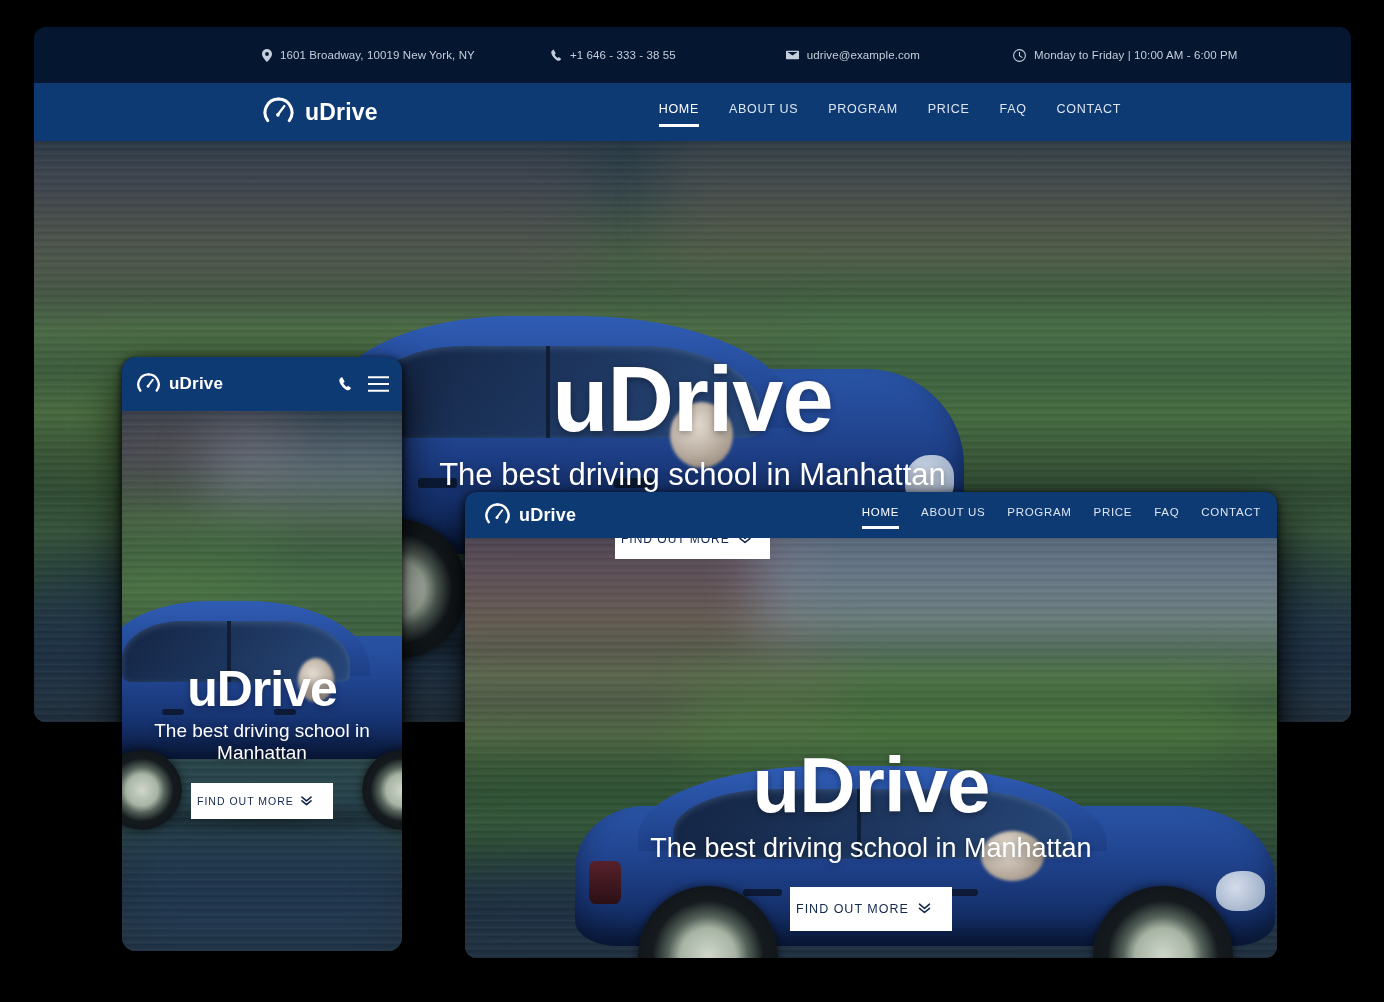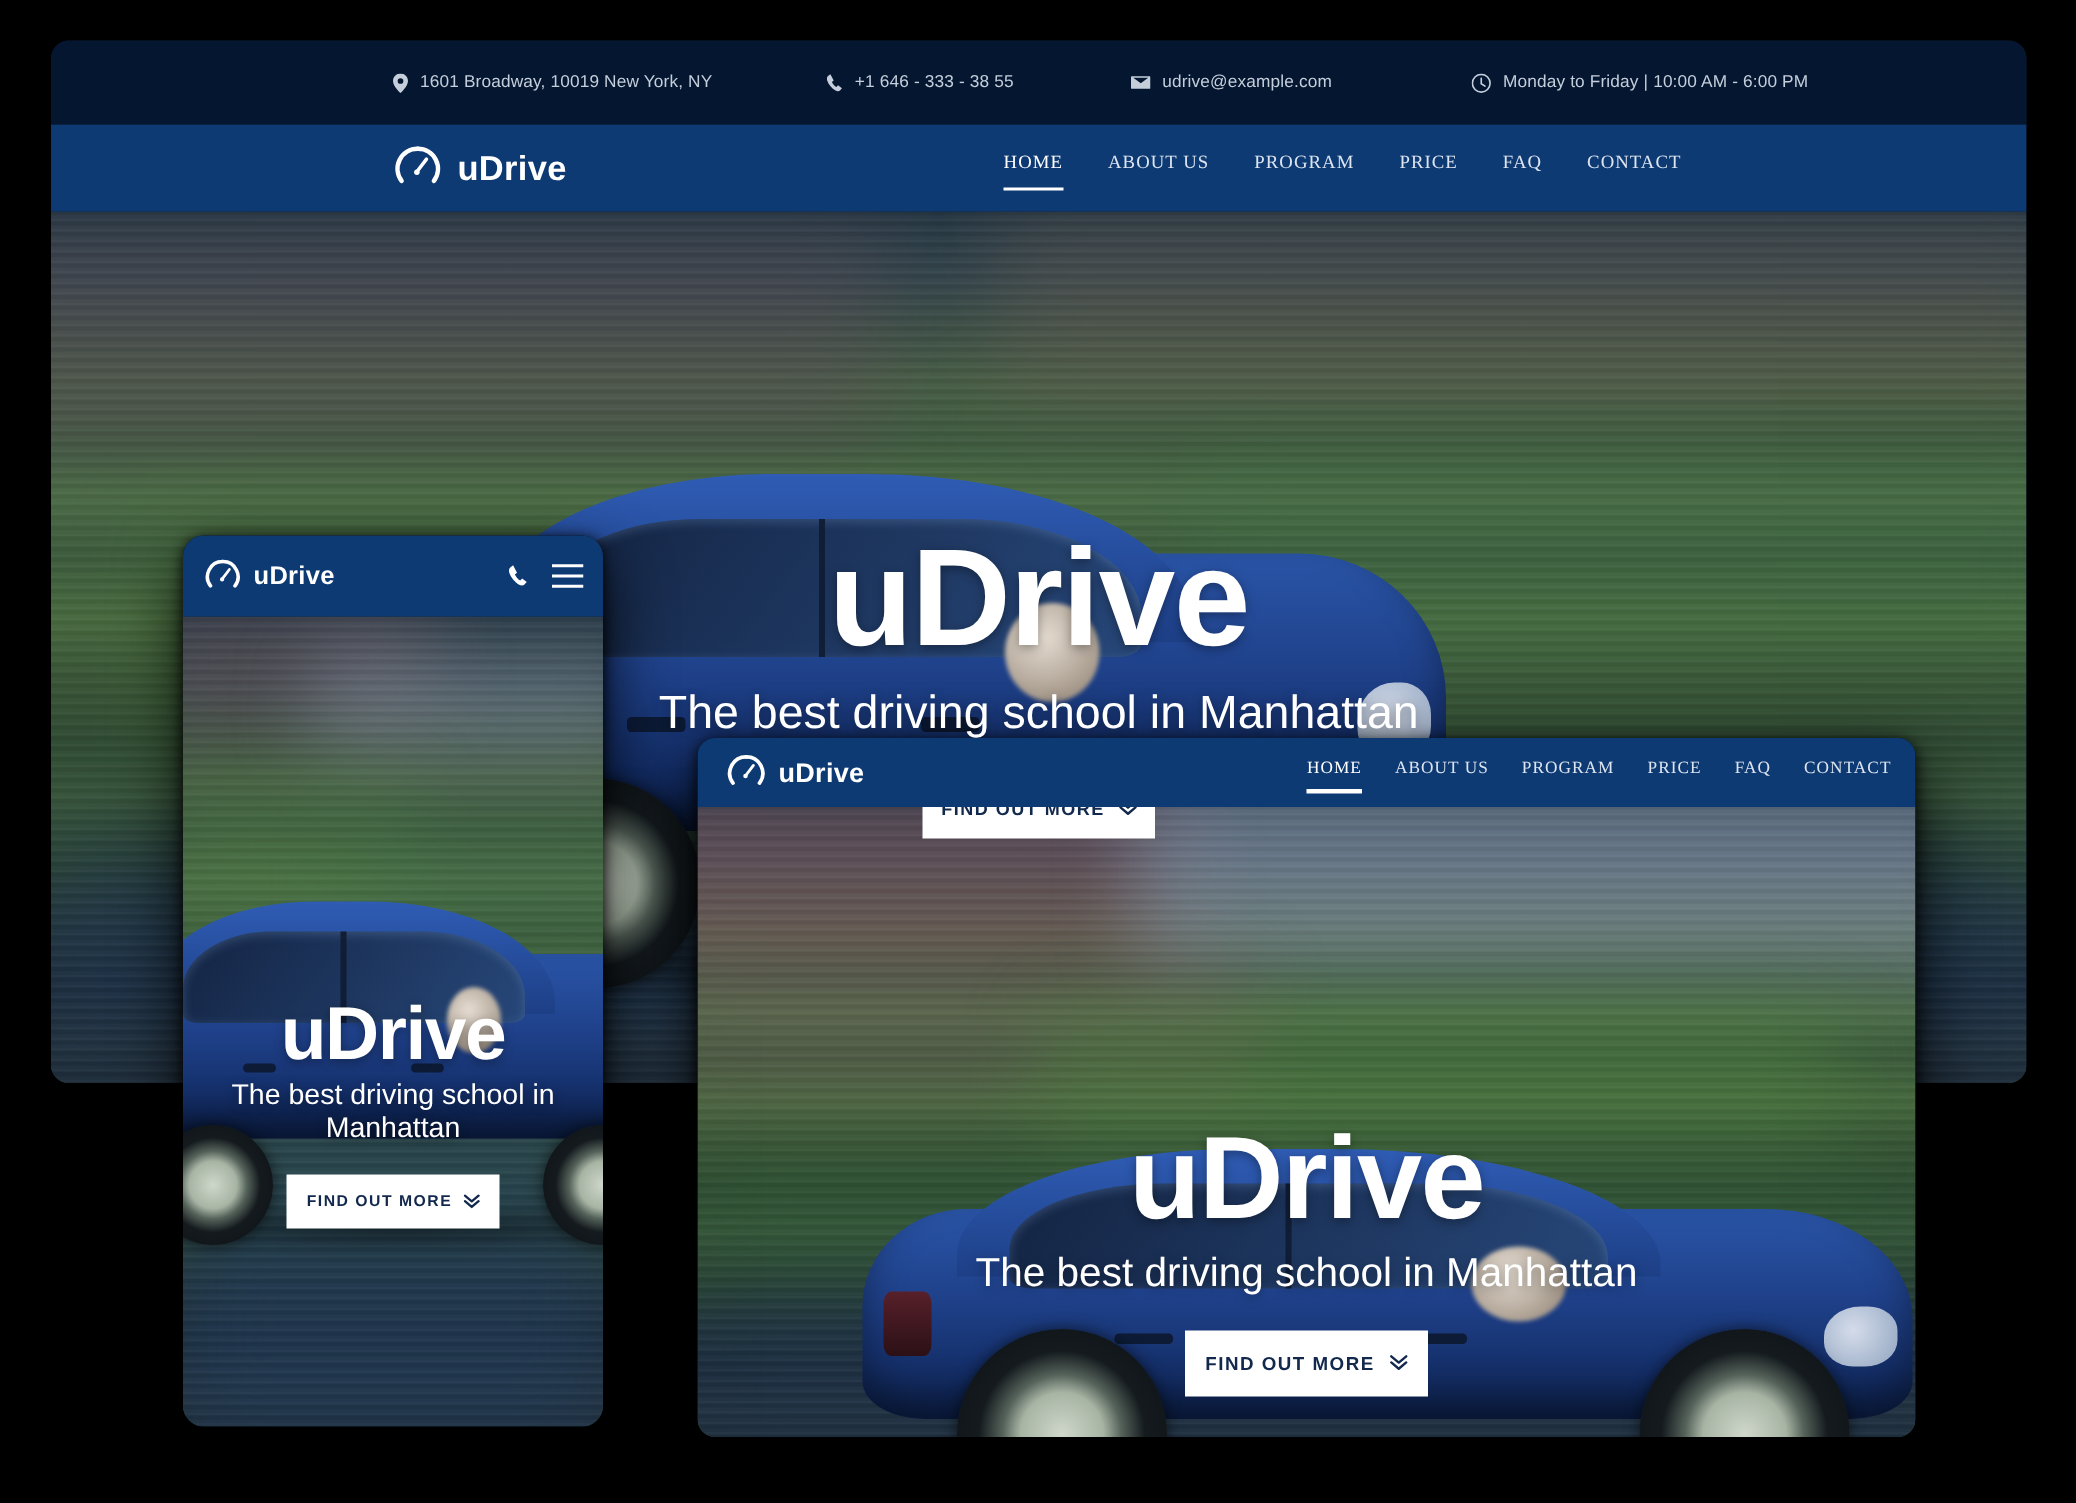--- a/index.html
+++ b/index.html
@@ -198,21 +198,21 @@
     letter-spacing: .1px;
   }
   .topbar .slot {
     display: flex;
     align-items: center;
     gap: 8px;
     white-space: nowrap;
   }
   .topbar .s1 { margin-left: 228px; }
   .topbar .s2 { margin-left: 76px; }
-  .topbar .s3 { margin-left: 78px; }
+  .topbar .s3 { margin-left: 110px; }
   .topbar .s4 { margin-left: 82px; padding-left: 11px; }
   .topbar svg { display: block; fill: #c5cedb; }
 
   
   .navbar {
     position: relative;
     z-index: 5;
     background: #0e3a74;
     display: flex;
     align-items: center;
@@ -235,21 +235,20 @@
 
   .gauge { display: block; }
 
   .menu {
     margin-left: auto;
     display: flex;
     align-items: flex-start;
     color: #e5ebf3;
     font-size: 12.5px;
     letter-spacing: .7px;
-    font-family: Liberation Serif, serif;
   }
   .desk .menu { gap: 30px; margin-right: 230px; }
   .tab  .menu { gap: 22px; margin-right: 16px; font-size: 11.5px; }
 
   .menu a {
     color: #dde5f0;
     text-decoration: none;
     padding-bottom: 7px;
     position: relative;
     white-space: nowrap;
@@ -294,25 +293,25 @@
     letter-spacing: -1px;
   }
   .hero-sub {
     font-weight: normal;
     margin: 0;
     line-height: 1.18;
   }
   .btn {
     display: inline-flex;
     align-items: center;
-    justify-content: center;
+    justify-content: flex-start;
     gap: 9px;
     background: #ffffff;
     color: #12284d;
-    font-weight: bold;
+    font-weight: normal;
     letter-spacing: 1px;
     text-shadow: none;
     border: none;
     cursor: pointer;
   }
   .btn svg { display: block; }
 
   
   .desktop .hero-content { top: 212px; }
   .desktop .hero-title   { font-size: 92px; }

